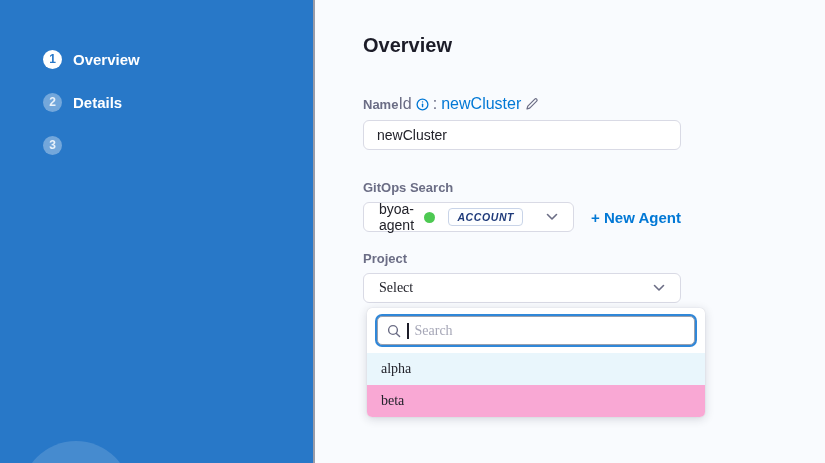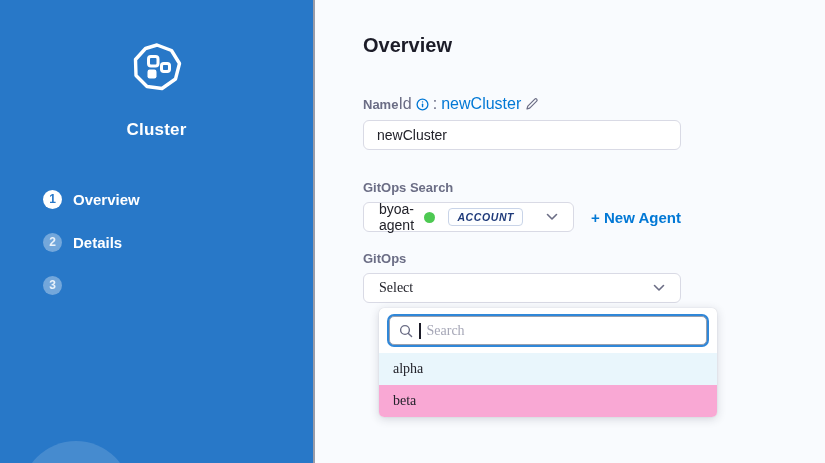--- a/index.html
+++ b/index.html
@@ -127,21 +127,21 @@
     color: #0278d5;
     font-weight: 600;
     white-space: nowrap;
     cursor: pointer;
   }
 
   
   .dd-wrap { position: relative; font-family: Liberation Serif, serif; }
   .dd-panel {
     position: absolute;
-    top: calc(100% + 5px); left: 16px;
+    top: calc(100% + 5px); left: 4px;
     width: 338px;
     background: #ffffff;
     border-radius: 5px;
     box-shadow: 0 2px 10px rgba(40,41,61,0.18), 0 0 1px rgba(40,41,61,0.2);
     padding-top: 8px;
     overflow: hidden;
     z-index: 5;
   }
   .search-box {
     margin: 0 10px 8px 10px;
@@ -175,31 +175,20 @@
     background: #f9a8d4;
   }
   .dd-option.highlighted { background: #e9f6fc; }
 </style>
 </head>
 <body>
 
 <div class="app">
 
   <aside class="sidebar">
-    <div class="brand">
-      <span>
-        <svg width="52" height="50" viewBox="0 0 52 50" fill="none">
-          <path d="M26 3 L40.5 8.5 L48.5 21.5 L44.5 37 L31 46.5 L16 44.5 L5 33.5 L4.5 17.5 L14.5 6.5 Z" stroke="#ffffff" stroke-width="3.4" stroke-linejoin="round" fill="none"></path>
-          <rect x="17.5" y="14.5" width="9.5" height="9.5" rx="2.4" stroke="#ffffff" stroke-width="3" fill="none"></rect>
-          <rect x="30.5" y="21.5" width="8" height="8" rx="2.2" stroke="#ffffff" stroke-width="3" fill="none"></rect>
-          <rect x="16.5" y="27.5" width="9" height="9" rx="2.2" fill="#ffffff"></rect>
-        </svg>
-      </span>
-      <div class="brand-title">Cluster</div>
-    </div>
 
     <nav class="steps">
       <div class="step active">
         <span class="step-num">1</span>
         <span class="step-label">Overview</span>
       </div>
       <div class="step inactive">
         <span class="step-num">2</span>
         <span class="step-label">Details</span>
       </div>
@@ -253,21 +242,21 @@
                 <path d="M1.5 1.5 L6 6 L10.5 1.5" stroke="#6b6d85" stroke-width="1.6" stroke-linecap="round" stroke-linejoin="round"></path>
               </svg>
             </span>
           </div>
           <span class="new-agent-link">+ New Agent</span>
         </div>
       </div>
 
       
       <div class="field project">
-        <span class="label">GitOps</span>
+        <span class="label">Project</span>
         <div class="dd-wrap">
           <div class="select-box">
             <span class="select-value">Select</span>
             <span class="spacer"></span>
             <span class="chev chev-only">
               <svg width="12" height="8" viewBox="0 0 12 8" fill="none">
                 <path d="M1.5 1.5 L6 6 L10.5 1.5" stroke="#6b6d85" stroke-width="1.6" stroke-linecap="round" stroke-linejoin="round"></path>
               </svg>
             </span>
           </div>

